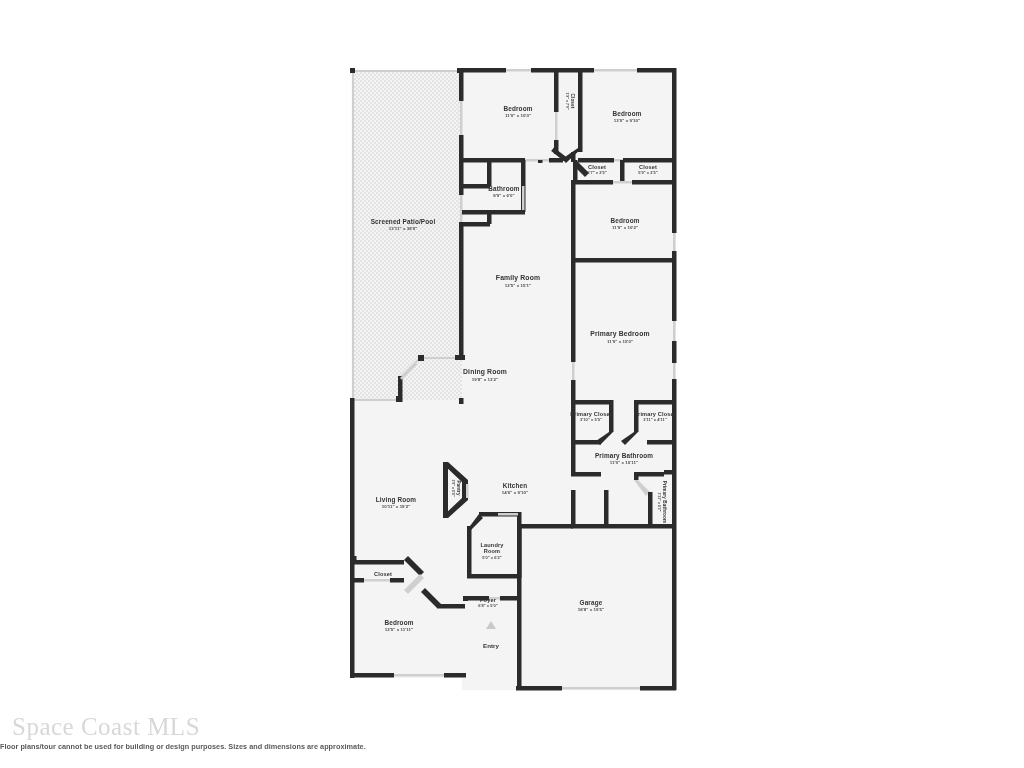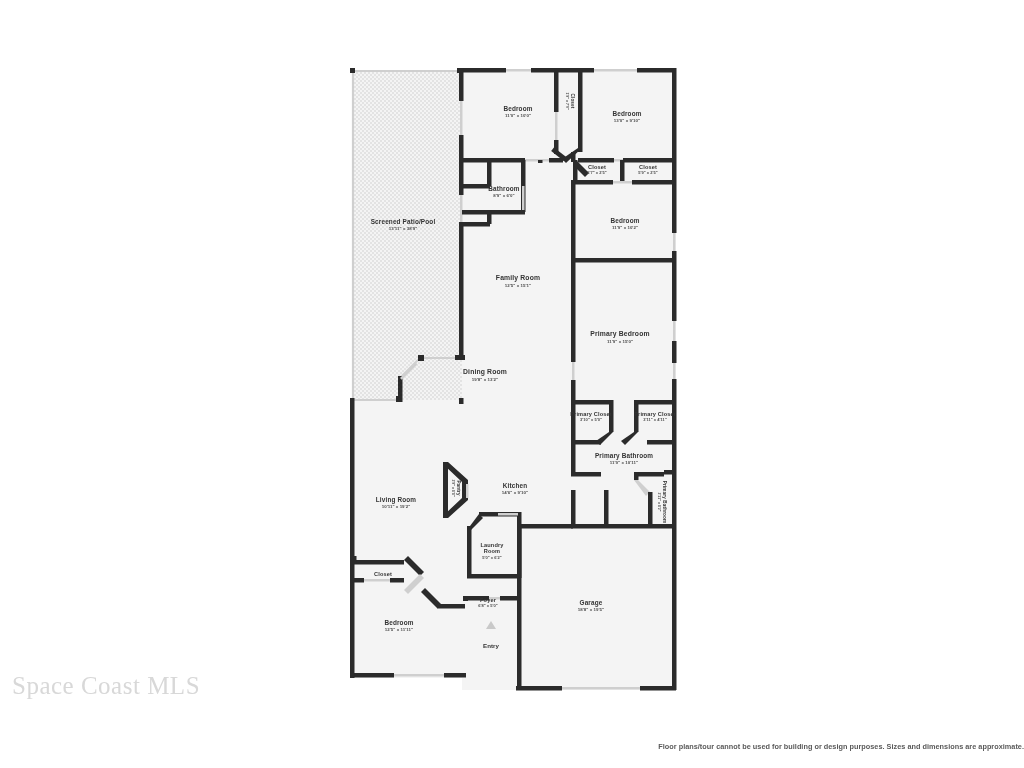--- a/index.html
+++ b/index.html
@@ -79,35 +79,35 @@
     width: 0; height: 0;
     border-left: 5px solid transparent;
     border-right: 5px solid transparent;
     border-bottom: 8px solid #c9c9c9;
     transform: translate(-50%, -50%);
   }
 
   #watermark {
     position: absolute;
     left: 12px;
-    top: 672px;
+    top: 713px;
     font-family: "Liberation Serif", serif;
     font-size: 25px;
     letter-spacing: 0.5px;
     color: #d8d8d8;
     white-space: nowrap;
     -webkit-user-select: none;
     user-select: none;
   }
   #disclaimer {
     position: absolute;
     left: 0;
     top: 742px;
     width: 1024px;
-    text-align: right;
+    text-align: left;
     font-size: 7.3px;
     font-weight: bold;
     color: #5a5a5a;
     letter-spacing: 0.02px;
   }
 </style>
 </head>
 <body>
 
 <div id="plan-stage">

